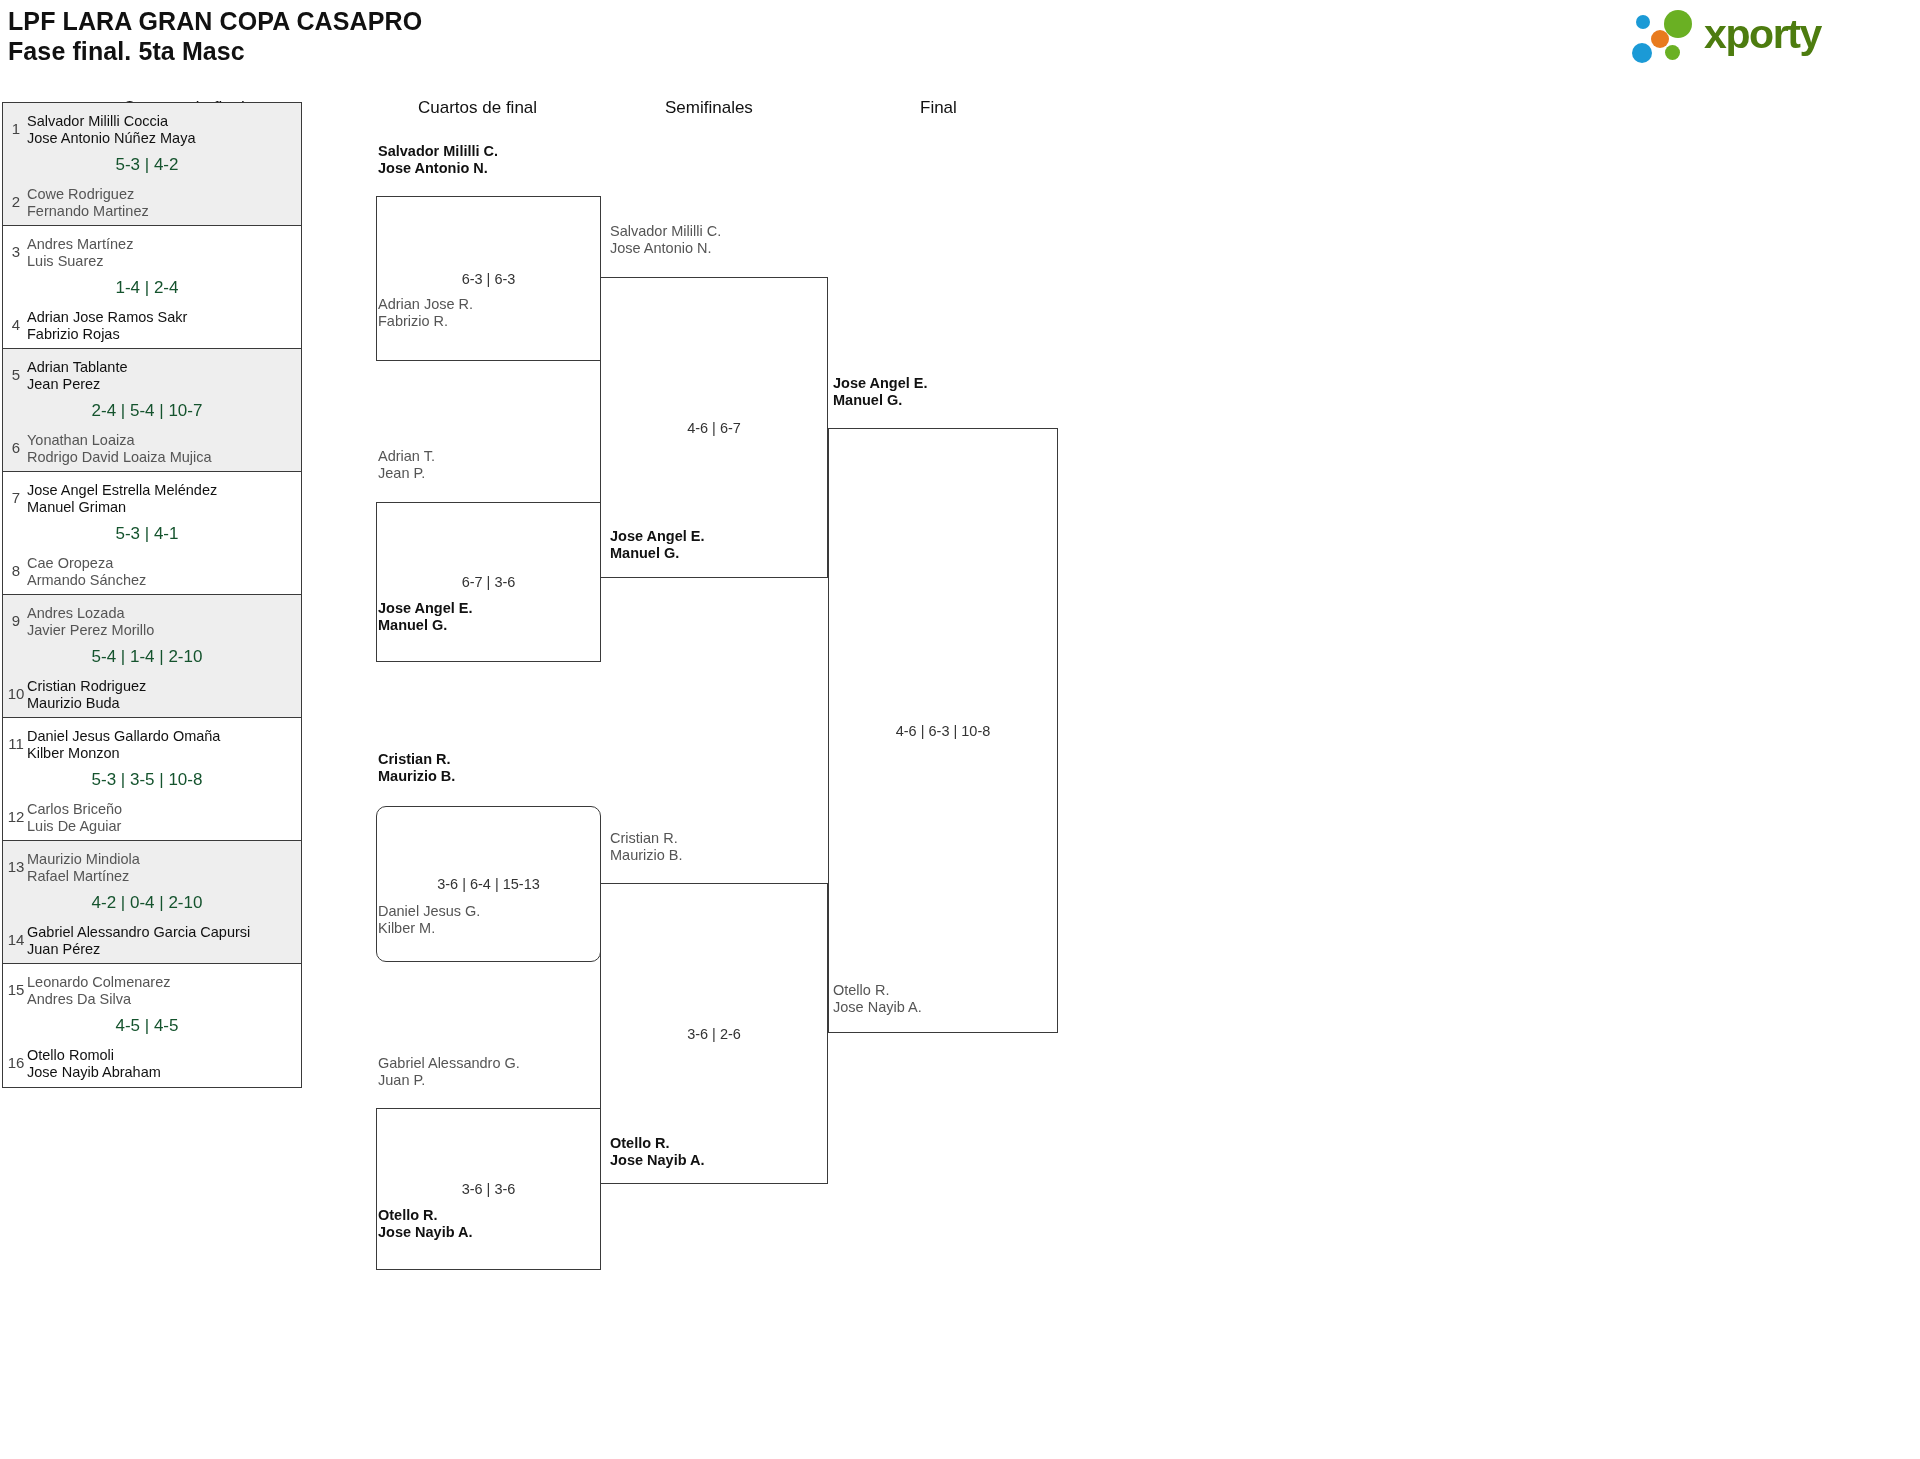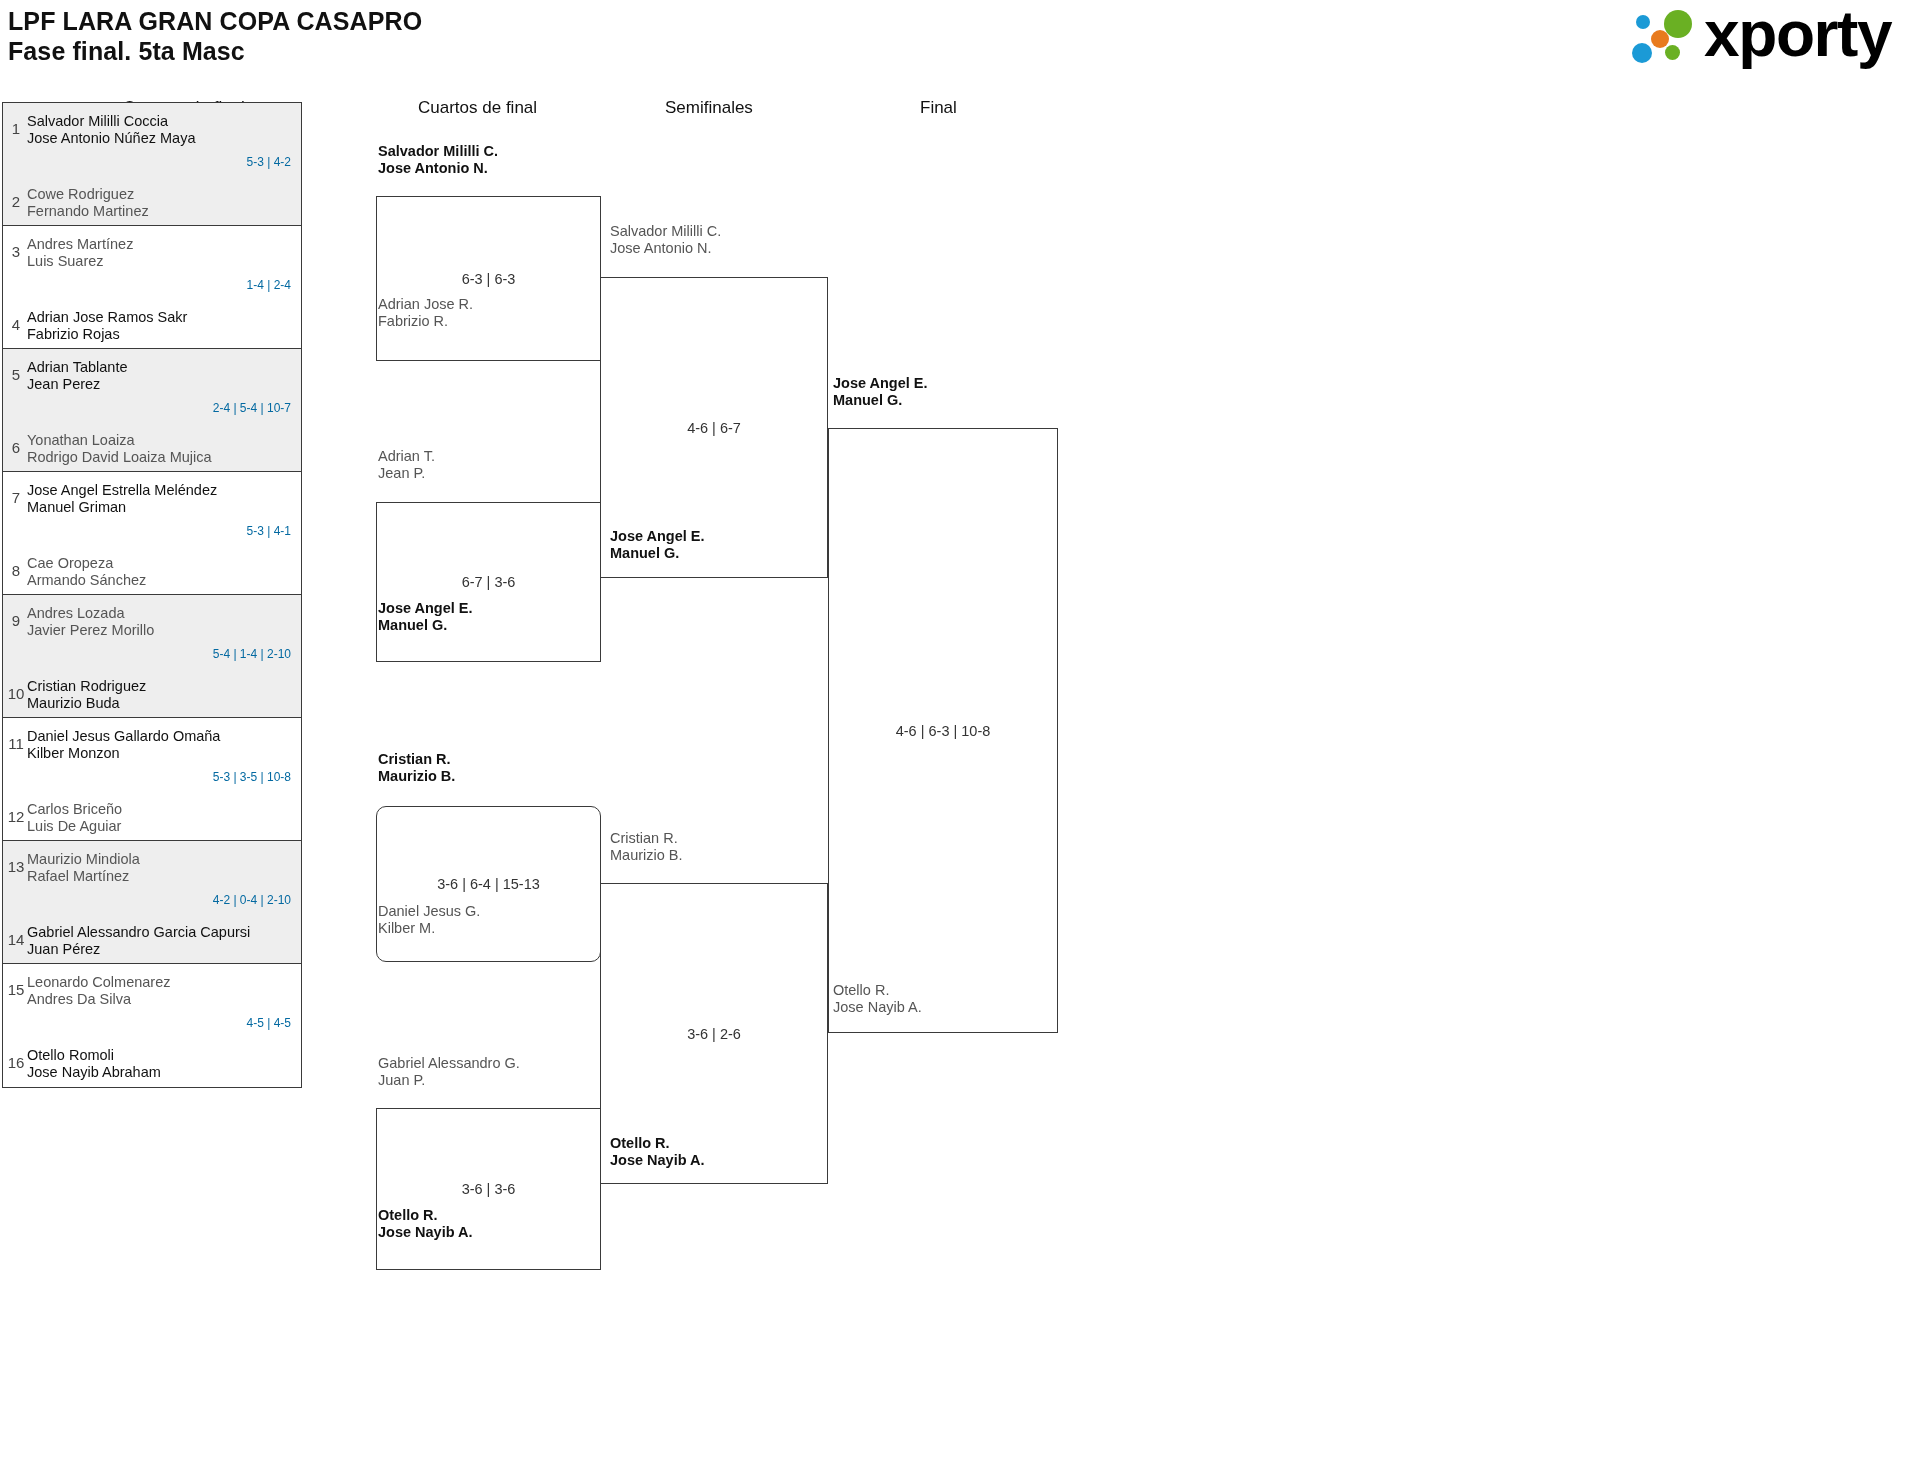--- a/index.html
+++ b/index.html
@@ -13,41 +13,41 @@
   .page { position: relative; width: 1920px; height: 1284px; }
 
   
   .header { position: absolute; left: 8px; top: 6px; }
   .title-line1 { font-size: 25px; font-weight: bold; letter-spacing: .1px; line-height: 30px; color: #111; }
   .title-line2 { font-size: 25px; font-weight: bold; letter-spacing: .1px; line-height: 30px; color: #111; }
 
   .logo { position: absolute; right: 28px; top: 8px; width: 260px; height: 56px; }
   .logo-dots { position: absolute; left: 0; top: 2px; width: 72px; height: 52px; }
   .dot { position: absolute; border-radius: 50%; }
-  .logo-word { position: absolute; left: 72px; top: -2px; font-size: 64px; font-weight: bold;
-               color: #000000; letter-spacing: -1.4px; line-height: 56px; }
+  .logo-word { position: absolute; left: 72px; top: -2px; font-size: 41px; font-weight: bold;
+               color: #4d7c0f; letter-spacing: -1.4px; line-height: 56px; }
 
   
   .round-head { position: absolute; font-size: 17px; color: #111; white-space: nowrap; }
 
   
   .r1 { position: absolute; left: 2px; top: 102px; width: 300px; border: 1px solid #3a3a3a; }
   .r1-match { position: relative; height: 123px; border-bottom: 1px solid #3a3a3a; }
   .r1-match:last-child { border-bottom: none; }
   .r1-match.shade { background: #eeeeee; }
   .seed { position: absolute; left: 4px; font-size: 15px; color: #444; width: 18px; text-align: center; }
   .team { position: absolute; left: 24px; font-size: 14.5px; line-height: 17px; white-space: nowrap; }
   .team.win { font-weight: normal; color: #111; }
   .team.lose { color: #555; }
   .t-top { top: 10px; }
   .t-bot { top: 83px; }
   .seed-top { top: 17px; }
   .seed-bot { top: 90px; }
-  .r1-score { position: absolute; left: 0; right: 10px; top: 52px; text-align: right;
-              font-size: 12px; color: #0369a1; }
+  .r1-score { position: absolute; left: 0; right: 10px; top: 52px; text-align: center;
+              font-size: 17px; color: #14532d; }
 
   
   .bx { position: absolute; border: 1px solid #3a3a3a; }
   .bx-score { position: absolute; left: 0; right: 0; top: 50%; transform: translateY(-50%);
               text-align: center; font-size: 14.5px; color: #333; }
   .nm { position: absolute; font-size: 14.5px; line-height: 17px; white-space: nowrap; }
   .nm.win { font-weight: bold; color: #111; }
   .nm.lose { color: #555; }
 </style>
 </head>

